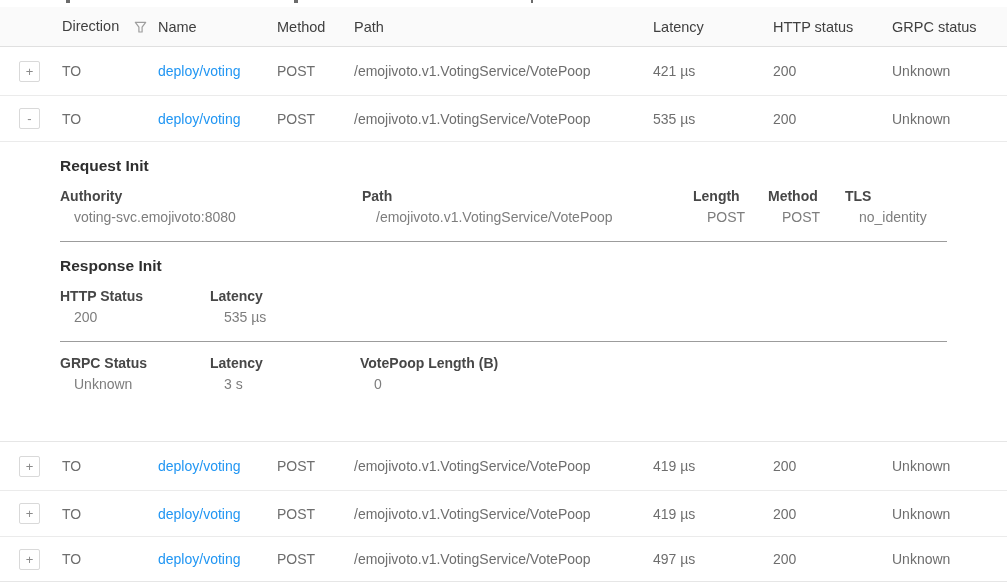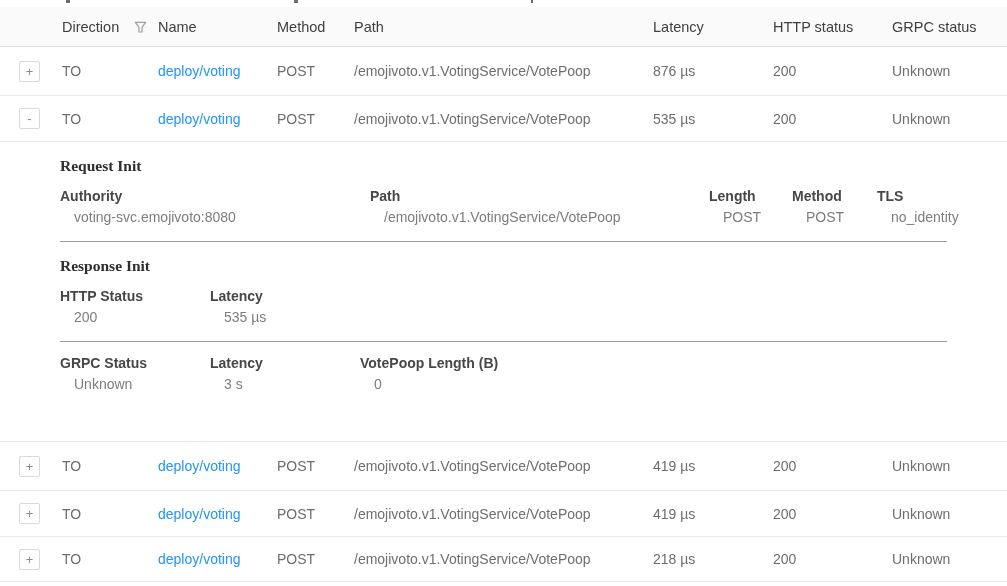--- a/index.html
+++ b/index.html
@@ -19,21 +19,21 @@
     width: 1007px;
   }
 
   .thead {
     height: 40px;
     background: #fafafa;
     border-bottom: 1px solid #e0e0e0;
     color: #3f3f3f;
   }
   .thead .cell { font-size: 14.5px; }
-  .th-direction { display: flex; align-items: center; gap: 14px; }
+  .th-direction { display: flex; align-items: flex-start; gap: 14px; }
   .filter-icon { display: inline-flex; cursor: pointer; margin-top: 2px; }
 
   .data-row {
     height: 49px;
     background: #ffffff;
     border-bottom: 1px solid #ebebeb;
     color: #6e6e6e;
   }
   .data-row.h46 { height: 46px; }
   .data-row.h45 { height: 45px; border-bottom: 1px solid #e6e6e6; }
@@ -59,24 +59,23 @@
     background: #ffffff;
     border-bottom: 1px solid #e6e6e6;
     padding-left: 60px;
     color: #757575;
   }
   .section-title {
     padding-top: 15px;
     font-size: 15.5px;
     font-weight: 700;
     color: #2e2e2e;
-    font-family: Liberation Serif, serif;
   }
   .fields { display: grid; margin-top: 11px; }
-  .fields-req { grid-template-columns: 302px 331px 75px 77px auto; gap: 8px; }
+  .fields-req { grid-template-columns: 302px 331px 75px 77px auto; }
   .fields-2 { grid-template-columns: 150px auto; }
   .fields-3 { grid-template-columns: 150px 150px auto; }
   .field .flabel { font-weight: 700; color: #474747; font-size: 14px; line-height: 21px; }
   .field .fvalue { color: #7d7d7d; font-size: 14px; line-height: 21px; margin-left: 14px; }
   .divider { width: 887px; height: 1px; background: #9c9c9c; margin-top: 13px; }
 </style>
 </head>
 <body>
 
 <div class="top-sliver">
@@ -106,21 +105,21 @@
   </div>
 
   <div class="grid-row data-row">
     <div>
         <button class="expander">+</button>
       </div>
     <div>TO</div>
     <div><a class="link">deploy/voting</a></div>
     <div>POST</div>
     <div>/emojivoto.v1.VotingService/VotePoop</div>
-    <div>876 µs</div>
+    <div>421 µs</div>
     <div>200</div>
     <div>Unknown</div>
   </div>
 
   <div class="grid-row data-row h46">
     <div>
         <button class="expander">-</button>
       </div>
     <div>TO</div>
     <div><a class="link">deploy/voting</a></div>
@@ -221,18 +220,18 @@
   </div>
 
   <div class="grid-row data-row h45">
     <div>
         <button class="expander">+</button>
       </div>
     <div>TO</div>
     <div><a class="link">deploy/voting</a></div>
     <div>POST</div>
     <div>/emojivoto.v1.VotingService/VotePoop</div>
-    <div>218 µs</div>
+    <div>497 µs</div>
     <div>200</div>
     <div>Unknown</div>
   </div>
 
 </div>
 
 </body></html>

